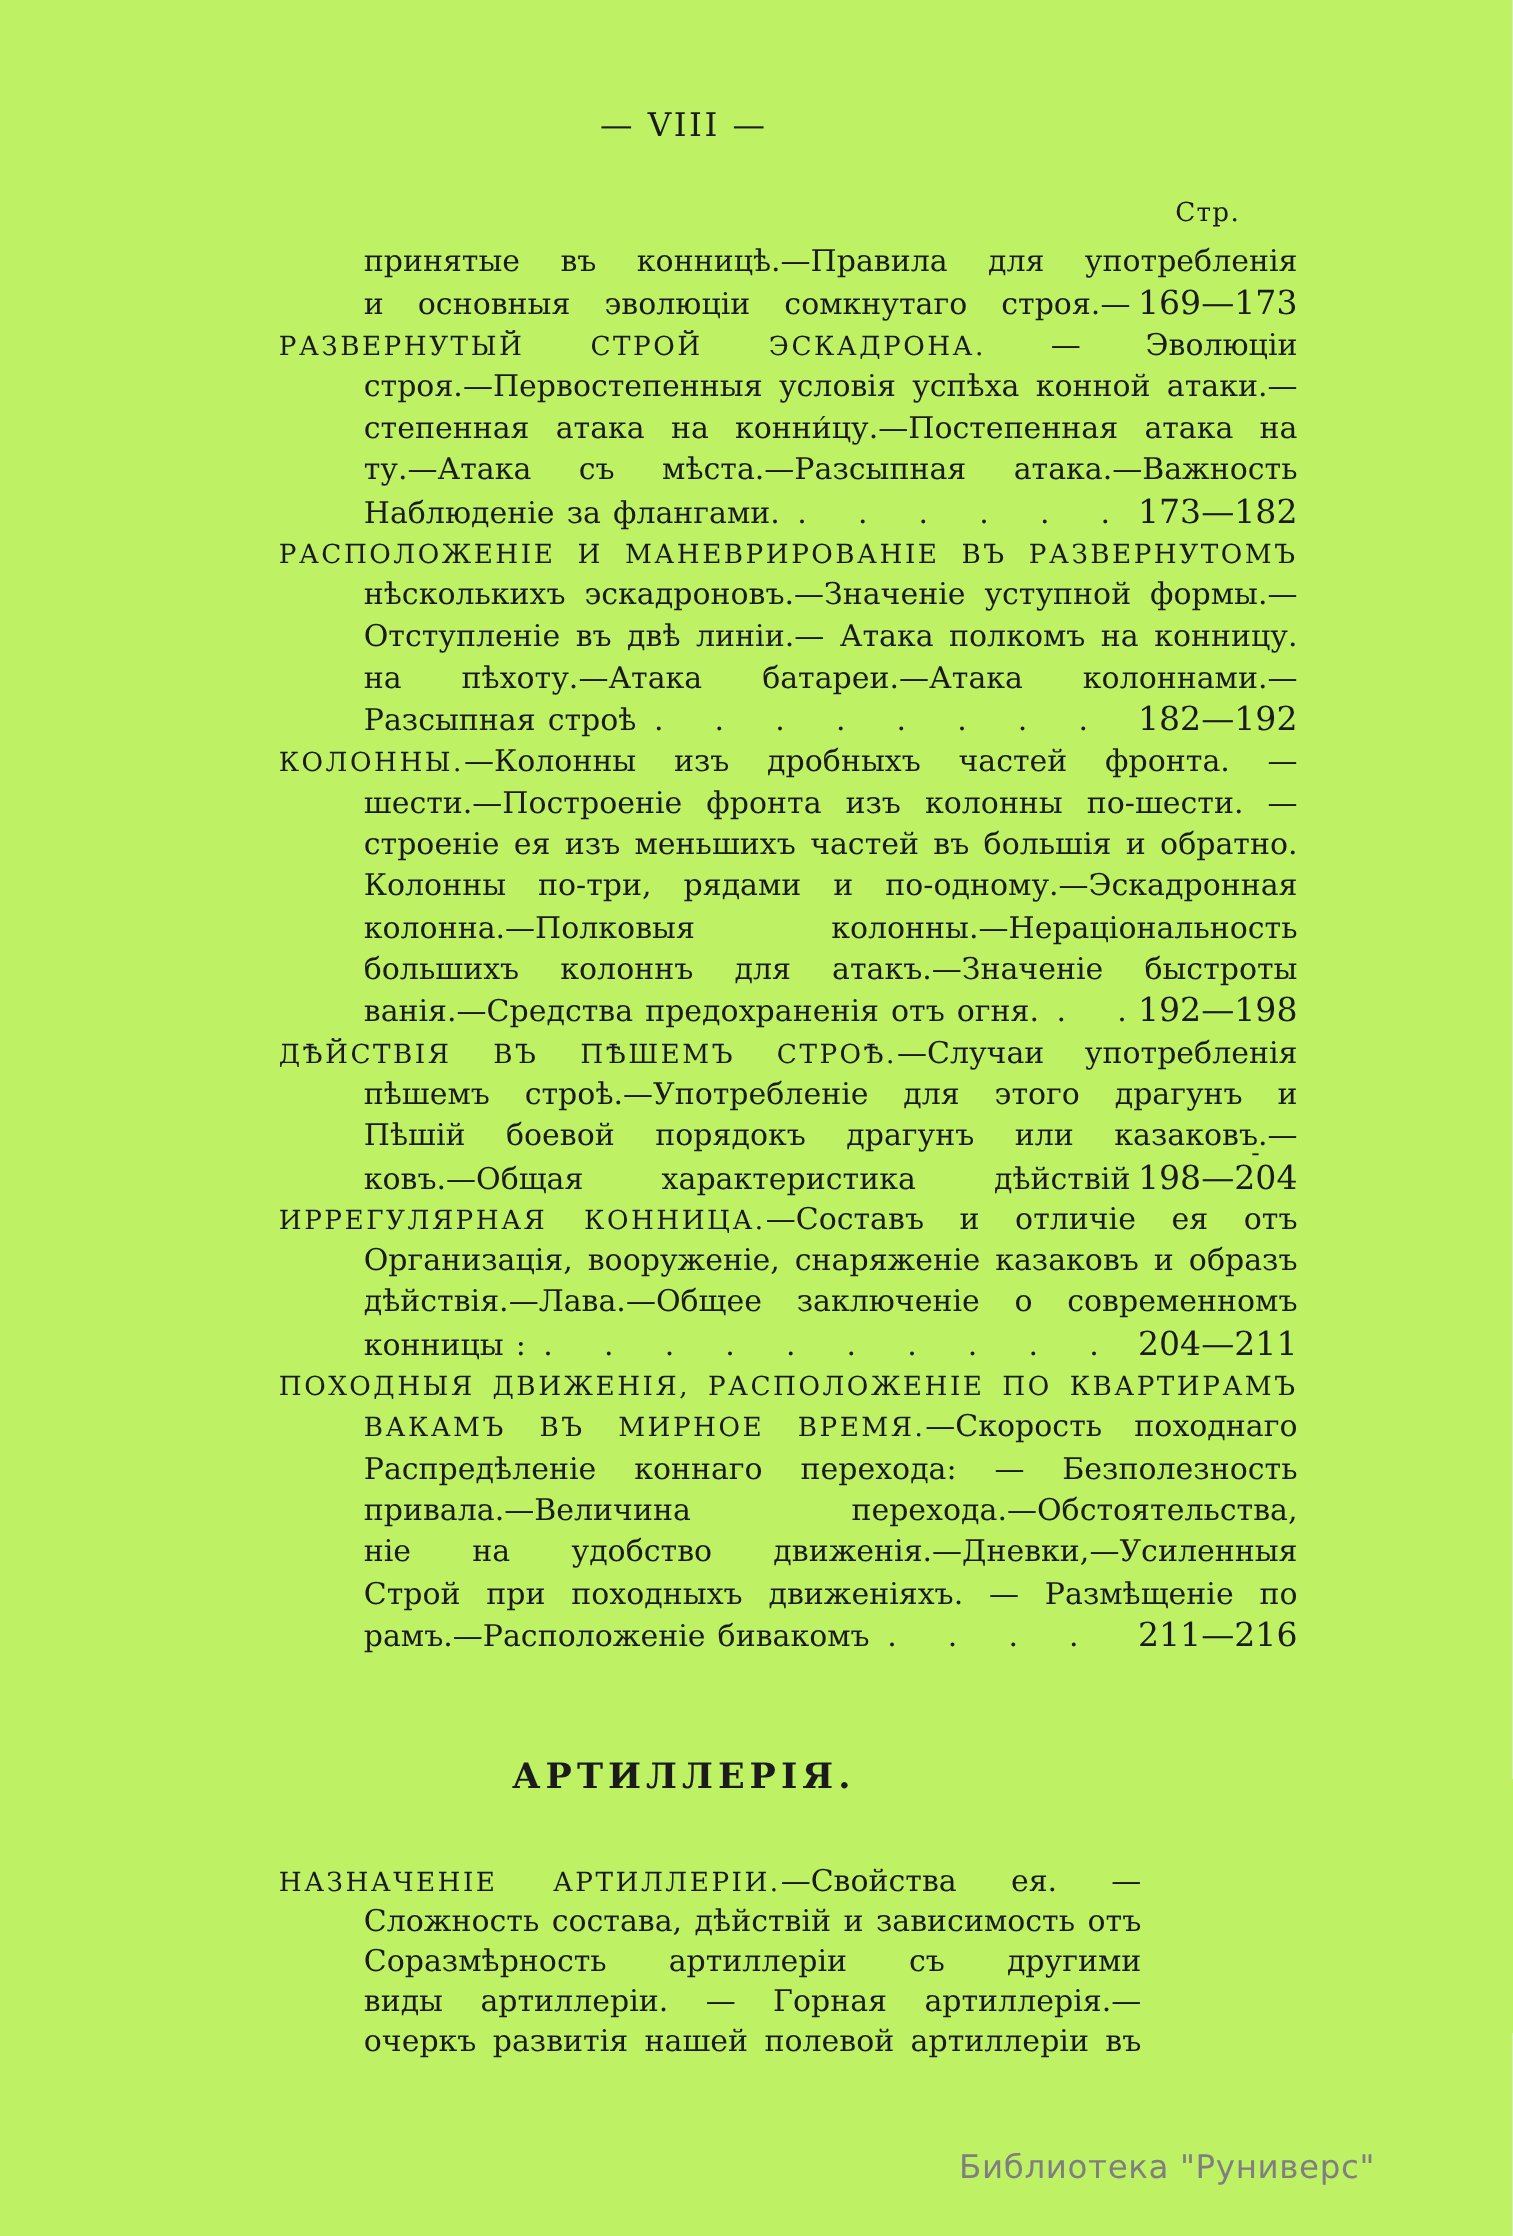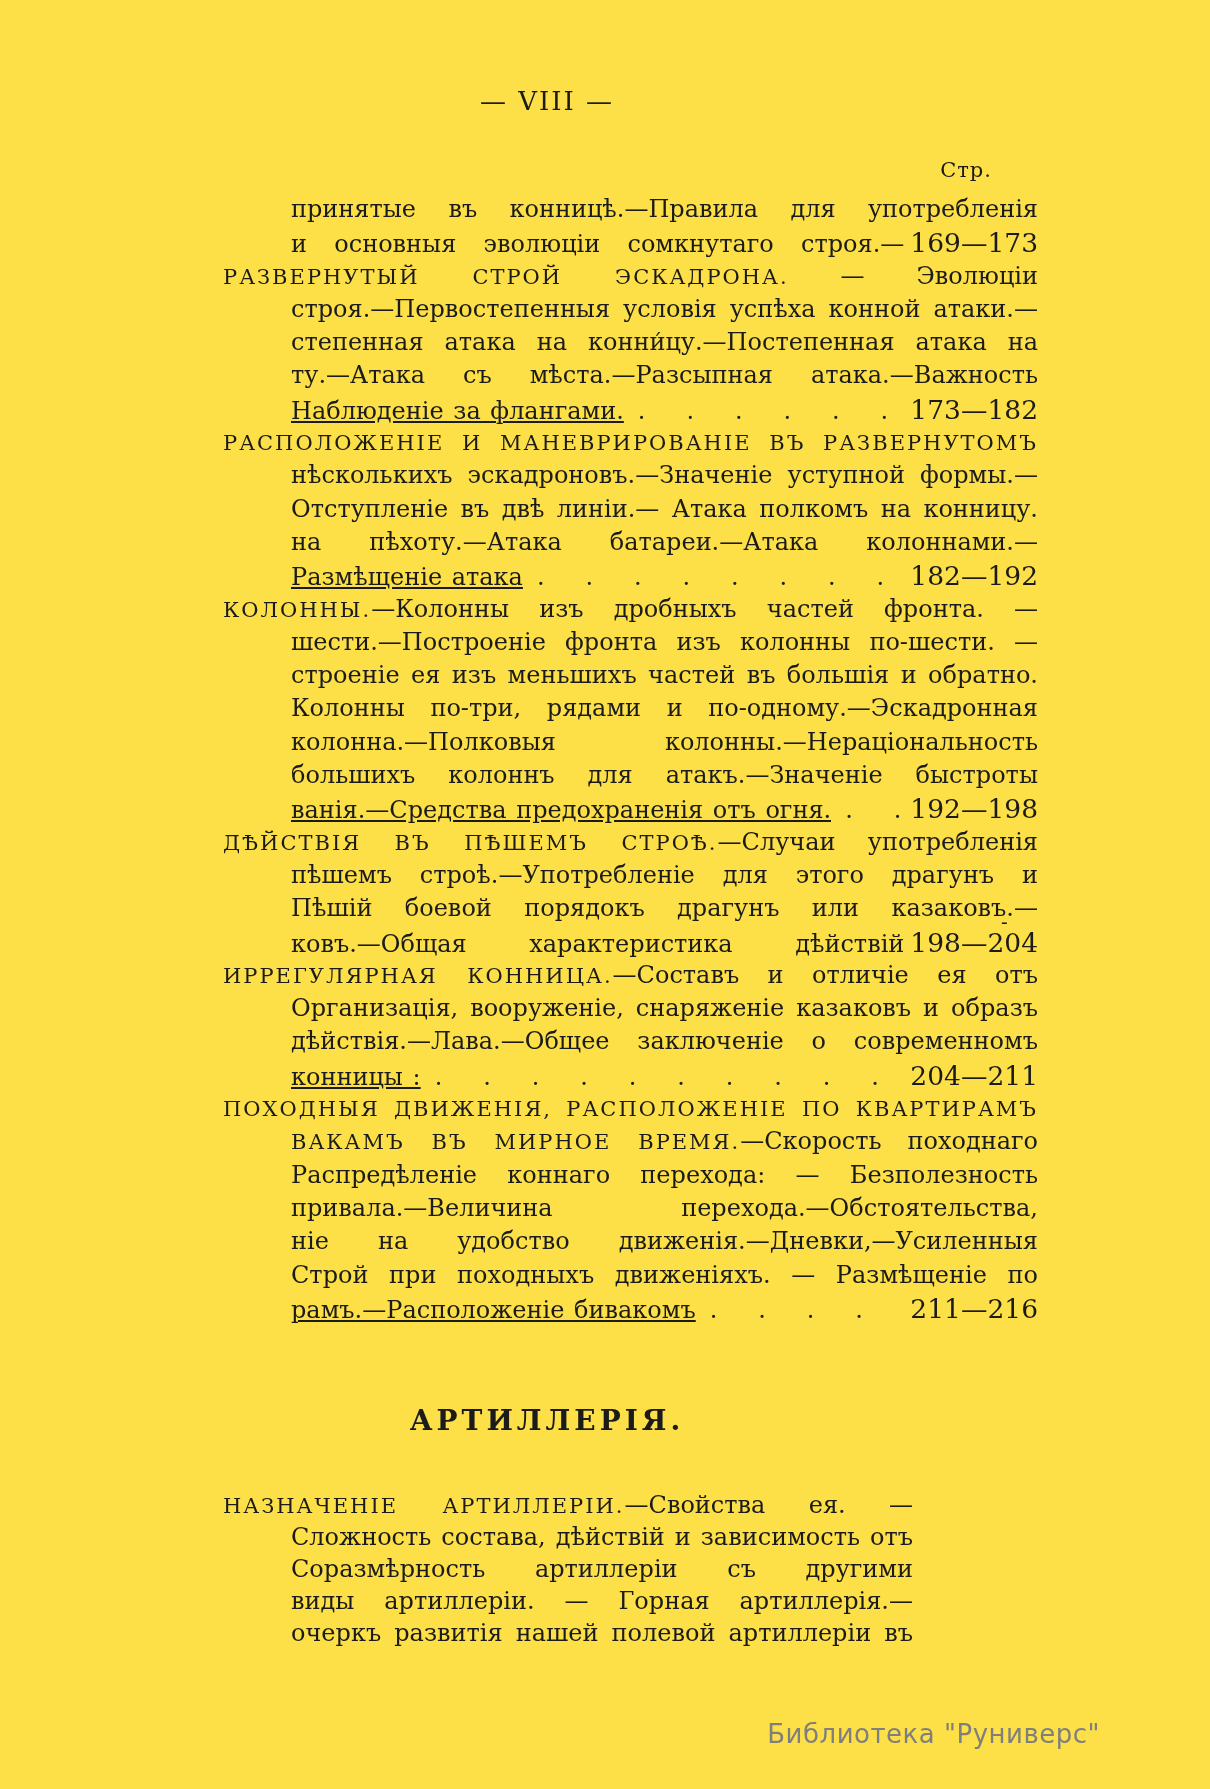--- a/index.html
+++ b/index.html
@@ -1,20 +1,20 @@
 <!DOCTYPE html>
 <html><head>
 <meta charset="utf-8">
 <style>
   html,body{margin:0;padding:0;background:#e9e9e9;}
   .page{
     position:relative;
     width:1210px;height:1789px;
     margin:0 auto;
-    background:#fde047;
+    background:#bef264;
     font-family:"DejaVu Serif","Liberation Serif",serif;
     color:#1b1b1b;
     overflow:hidden;
   }
   .page-header{
     position:absolute;top:86px;left:177px;width:740px;
     text-align:center;font-size:26px;letter-spacing:2px;
   }
   .col-label{
     position:absolute;top:158px;right:218px;
@@ -27,21 +27,21 @@
     display:flex;align-items:baseline;
     height:33.3px;line-height:33.3px;
     font-size:24px;word-spacing:2px;margin-left:46px;
   }
   .line.indent{padding-left:68px;}
   .txtwrap{
     flex:1 1 auto;min-width:0;overflow:hidden;height:33.3px;
     text-align:justify;text-align-last:justify;
   }
   .line.has-dots .txtwrap{
-    flex:0 0 auto;text-align:right;text-align-last:auto;white-space:nowrap;text-decoration:underline;
+    flex:0 0 auto;text-align:right;text-align-last:auto;white-space:nowrap;
   }
   .sc{font-size:21px;letter-spacing:2px;}
   .dots{
     flex:1 1 auto;min-width:0;overflow:hidden;white-space:nowrap;
     letter-spacing:3px;padding-left:14px;padding-right:8px;
   }
   .pages{flex:0 0 auto;white-space:nowrap;font-size:26.5px;margin-left:6px;text-align:center;}
   .section-heading{
     position:absolute;top:1404px;left:177px;width:740px;
     text-align:center;font-size:28px;font-weight:bold;letter-spacing:4px;
@@ -96,21 +96,21 @@
       <div class="line indent">
         <span class="txtwrap">нѣсколькихъ эскадроновъ.—Значеніе уступной формы.—</span>
       </div>
       <div class="line indent">
         <span class="txtwrap">Отступленіе въ двѣ линіи.— Атака полкомъ на конницу.—Атака</span>
       </div>
       <div class="line indent">
         <span class="txtwrap">на пѣхоту.—Атака батареи.—Атака колоннами.—Наѣздники.—</span>
       </div>
       <div class="line indent has-dots">
-        <span class="txtwrap">Размѣщеніе атака</span>
+        <span class="txtwrap">Разсыпная строѣ</span>
         <span class="dots">.&nbsp;&nbsp;&nbsp;.&nbsp;&nbsp;&nbsp;.&nbsp;&nbsp;&nbsp;.&nbsp;&nbsp;&nbsp;.&nbsp;&nbsp;&nbsp;.&nbsp;&nbsp;&nbsp;.&nbsp;&nbsp;&nbsp;.&nbsp;&nbsp;&nbsp;.&nbsp;&nbsp;&nbsp;.&nbsp;&nbsp;&nbsp;.&nbsp;&nbsp;&nbsp;.&nbsp;&nbsp;&nbsp;.&nbsp;&nbsp;&nbsp;.&nbsp;&nbsp;&nbsp;.&nbsp;&nbsp;&nbsp;.&nbsp;&nbsp;&nbsp;.&nbsp;&nbsp;&nbsp;.&nbsp;&nbsp;&nbsp;.&nbsp;&nbsp;&nbsp;.&nbsp;&nbsp;&nbsp;.&nbsp;&nbsp;&nbsp;.&nbsp;&nbsp;&nbsp;.&nbsp;&nbsp;&nbsp;.&nbsp;&nbsp;&nbsp;.&nbsp;&nbsp;&nbsp;.&nbsp;&nbsp;&nbsp;.&nbsp;&nbsp;&nbsp;.&nbsp;&nbsp;&nbsp;.&nbsp;&nbsp;&nbsp;.&nbsp;&nbsp;&nbsp;.&nbsp;&nbsp;&nbsp;.&nbsp;&nbsp;&nbsp;.&nbsp;&nbsp;&nbsp;.&nbsp;&nbsp;&nbsp;.&nbsp;&nbsp;&nbsp;.&nbsp;&nbsp;&nbsp;.&nbsp;&nbsp;&nbsp;.&nbsp;&nbsp;&nbsp;.&nbsp;&nbsp;&nbsp;.&nbsp;&nbsp;&nbsp;</span>
         <span class="pages">182—192</span>
       </div>
       <div class="line">
         <span class="txtwrap"><span class="sc">КОЛОННЫ.</span>—Колонны изъ дробныхъ частей фронта. — Колонна по</span>
       </div>
       <div class="line indent">
         <span class="txtwrap">шести.—Построеніе фронта изъ колонны по-шести. — Пере-</span>
       </div>
       <div class="line indent">

